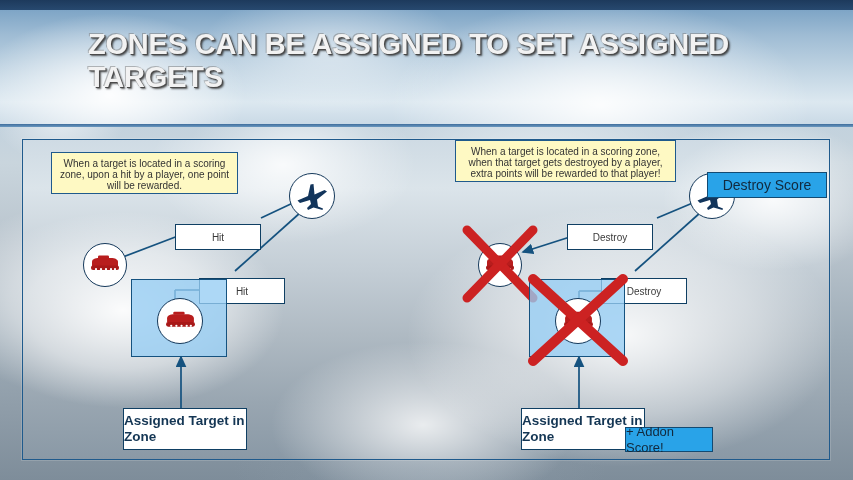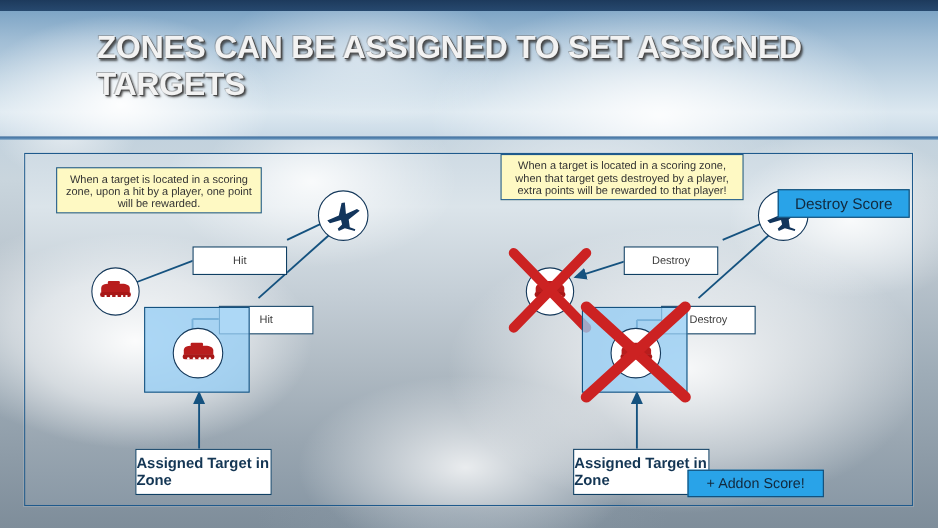--- a/index.html
+++ b/index.html
@@ -234,16 +234,16 @@
     </div>
     <svg style="position:absolute;left:503px;top:132px;width:104px;height:96px;" viewBox="0 0 104 96">
       <g stroke="#cc2222" stroke-width="10" stroke-linecap="round">
         <line x1="7" y1="7" x2="97" y2="89"></line>
         <line x1="97" y1="7" x2="7" y2="89"></line>
       </g>
     </svg>
 
     <div class="tbox" style="left:498px;top:268px;width:124px;height:42px;">Assigned Target in Zone</div>
 
-    <div class="bbox" style="left:602px;top:287px;width:124px;height:25px;font-size:13px;">+ Addon Score!</div>
+    <div class="bbox" style="left:602px;top:287px;width:88px;height:25px;font-size:13px;">+ Addon Score!</div>
 
   </div>
 </div>
 
 </body></html>

